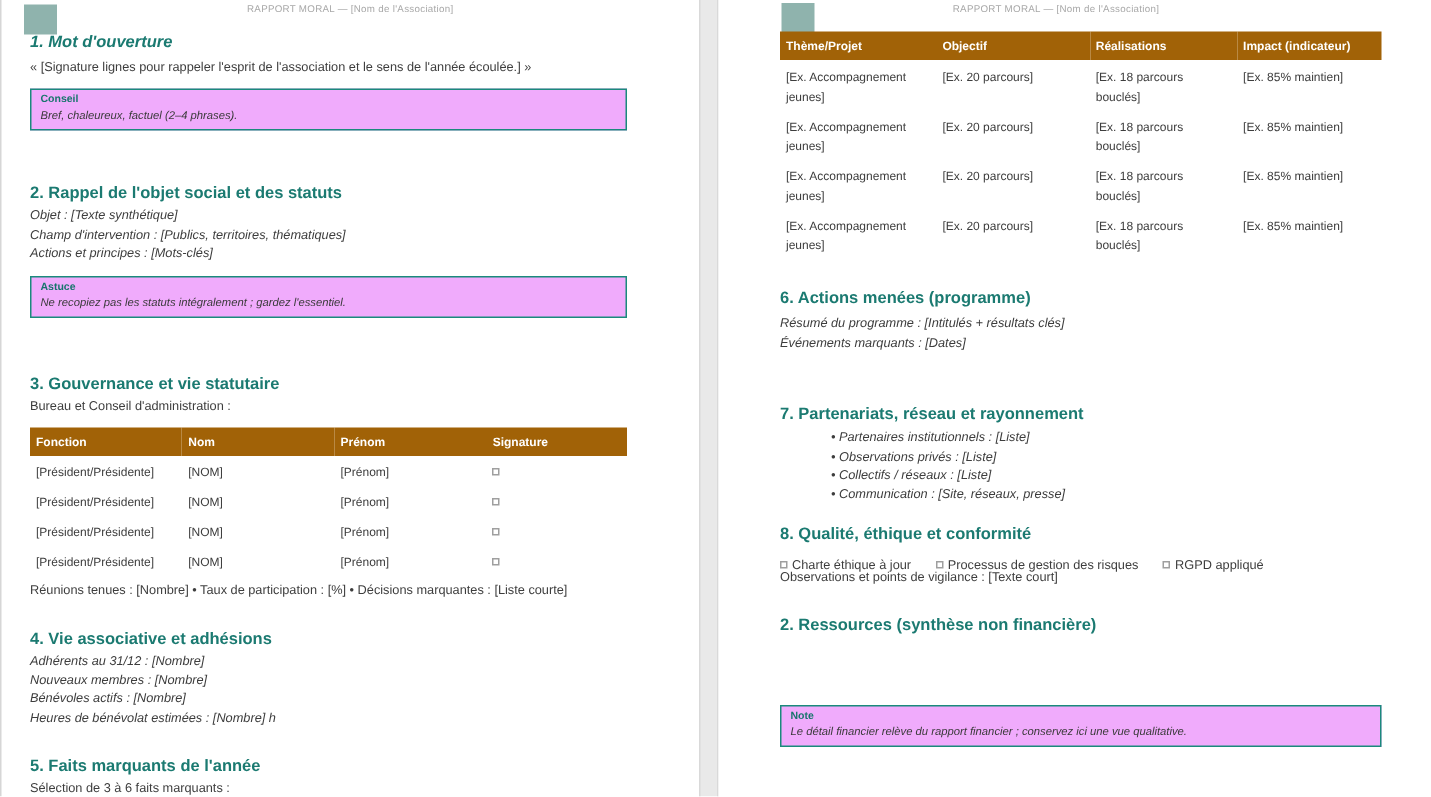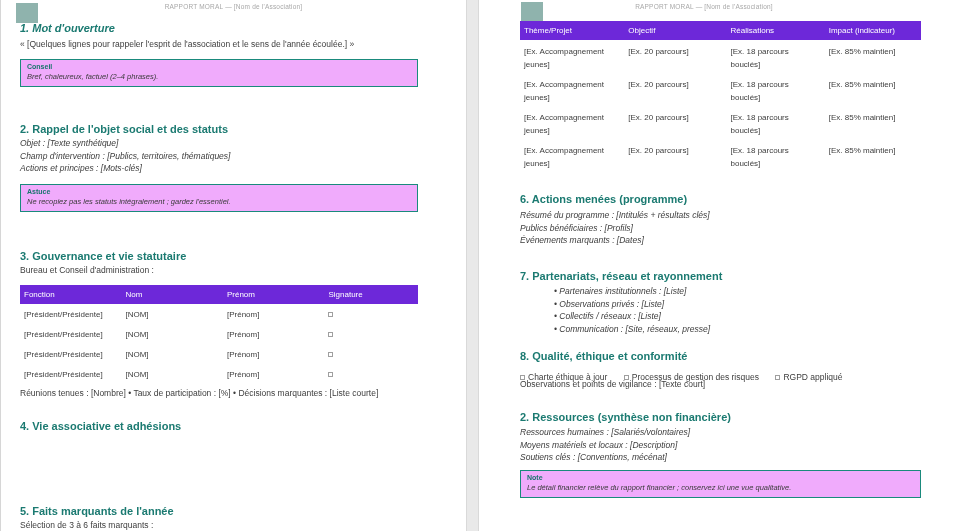--- a/index.html
+++ b/index.html
@@ -19,41 +19,41 @@
   .abs { position:absolute; }
   .sec-title { font-size:11px; font-weight:bold; color:#1b7a71; }
   .body-text { font-size:8.5px; color:#3d3d3d; }
   .lines div { line-height:12.6px;font-style:italic; }
 
   .tipbox { background:#f0abfc; border:1px solid #1a8a7c; padding:3px 6px 5px 6px; }
   .tipbox .tip-label { font-size:7px; font-weight:bold; color:#17756c; margin-bottom:2px; }
   .tipbox .tip-text  { font-size:7.5px; font-style:italic; color:#3a3a3a; }
 
   table { border-collapse:collapse; table-layout:fixed; width:100%; }
-  th { background:#6d28d9; color:#ffffff; font-size:8px; font-weight:normal; text-align:left;
+  th { background:#a16207; color:#ffffff; font-size:8px; font-weight:bold; text-align:left;
        padding:5px 4px; }
   td { font-size:8px; color:#3d3d3d; padding:0 4px; }
   .tbl-left td  { height:20px; vertical-align:middle; }
   .tbl-right td { height:33px; vertical-align:top; padding-top:5px; line-height:13px; }
 
   .cbx { display:inline-block; width:5px; height:5px; border:1px solid #9f9f9f; background:#fff; }
   .check-item { margin-right:12px; font-size:8.5px; }
   .check-item .cbx { margin-right:3px; }
 </style>
 </head>
 <body>
 
 <div class="viewer">
 
   <div class="page page-left">
     <div class="hdr-line">RAPPORT MORAL — [Nom de l'Association]</div>
     <div class="logo-square" style="left:15px; top:3px;"></div>
 
     <div class="abs sec-title" style="left:19px; top:22px;font-style:italic;">1. Mot d'ouverture</div>
-    <div class="abs body-text" style="left:19px; top:39px; width:410px;">« [Quelques lignes pour rappeler l'esprit de l'association et le sens de l'année écoulée.] »</div>
+    <div class="abs body-text" style="left:19px; top:39px; width:410px;">« [Signature lignes pour rappeler l'esprit de l'association et le sens de l'année écoulée.] »</div>
 
     <div class="abs tipbox" style="left:19px; top:59px; width:398px;">
       <div class="tip-label">Conseil</div>
       <div class="tip-text">Bref, chaleureux, factuel (2–4 phrases).</div>
     </div>
 
     <div class="abs sec-title" style="left:19px; top:123px;">2. Rappel de l'objet social et des statuts</div>
     <div class="abs body-text lines" style="left:19px; top:137px; width:410px;">
       <div>Objet : [Texte synthétique]</div>
       <div>Champ d'intervention : [Publics, territoires, thématiques]</div>
@@ -107,20 +107,26 @@
           <td>[NOM]</td>
           <td>[Prénom]</td>
           <td><span class="cbx"></span></td>
         </tr>
       </tbody>
     </table>
 
     <div class="abs body-text" style="left:19px; top:388px; width:420px;">Réunions tenues : [Nombre]  •  Taux de participation : [%]  •  Décisions marquantes : [Liste courte]</div>
 
     <div class="abs sec-title" style="left:19px; top:420px;">4. Vie associative et adhésions</div>
+    <div class="abs body-text lines" style="left:19px; top:434px; width:410px;">
+      <div>Adhérents au 31/12 : [Nombre]</div>
+      <div>Nouveaux membres : [Nombre]</div>
+      <div>Bénévoles actifs : [Nombre]</div>
+      <div>Heures de bénévolat estimées : [Nombre] h</div>
+    </div>
 
     <div class="abs sec-title" style="left:19px; top:505px;">5. Faits marquants de l'année</div>
     <div class="abs body-text" style="left:19px; top:520px;">Sélection de 3 à 6 faits marquants :</div>
   </div>
 
   <div class="gutter"></div>
 
   <div class="page page-right">
     <div class="hdr-line" style="left:0; right:25px;">RAPPORT MORAL — [Nom de l'Association]</div>
     <div class="logo-square" style="left:42px; top:2px;"></div>
@@ -164,46 +170,40 @@
           <td>[Ex. 20 parcours]</td>
           <td>[Ex. 18 parcours bouclés]</td>
           <td>[Ex. 85% maintien]</td>
         </tr>
       </tbody>
     </table>
 
     <div class="abs sec-title" style="left:41px; top:193px;">6. Actions menées (programme)</div>
     <div class="abs body-text lines" style="left:41px; top:209px; width:410px;">
       <div>Résumé du programme : [Intitulés + résultats clés]</div>
-      <div>Publics bénéficiaires : [Profils]</div>
       <div>Événements marquants : [Dates]</div>
     </div>
 
     <div class="abs sec-title" style="left:41px; top:270px;">7. Partenariats, réseau et rayonnement</div>
     <div class="abs body-text lines" style="left:41px; top:285px; width:410px;margin-left:34px;">
       <div>• Partenaires institutionnels : [Liste]</div>
       <div>• Observations privés : [Liste]</div>
       <div>• Collectifs / réseaux : [Liste]</div>
       <div>• Communication : [Site, réseaux, presse]</div>
     </div>
 
     <div class="abs sec-title" style="left:41px; top:350px;">8. Qualité, éthique et conformité</div>
     <div class="abs" style="left:41px; top:366px; width:420px;">
       <span class="check-item"><span class="cbx"></span><span>Charte éthique à jour</span></span>
       <span class="check-item"><span class="cbx"></span><span>Processus de gestion des risques</span></span>
       <span class="check-item"><span class="cbx"></span><span>RGPD appliqué</span></span>
     </div>
     <div class="abs body-text" style="left:41px; top:379px;">Observations et points de vigilance : [Texte court]</div>
 
     <div class="abs sec-title" style="left:41px; top:411px;">2. Ressources (synthèse non financière)</div>
-    <div class="abs body-text lines" style="left:41px; top:426px; width:410px;">
-      <div>Ressources humaines : [Salariés/volontaires]</div>
-      <div>Moyens matériels et locaux : [Description]</div>
-      <div>Soutiens clés : [Conventions, mécénat]</div>
-    </div>
 
     <div class="abs tipbox" style="left:41px; top:470px; width:401px;">
       <div class="tip-label">Note</div>
       <div class="tip-text">Le détail financier relève du rapport financier ; conservez ici une vue qualitative.</div>
     </div>
   </div>
 
 </div>
 
 </body></html>

